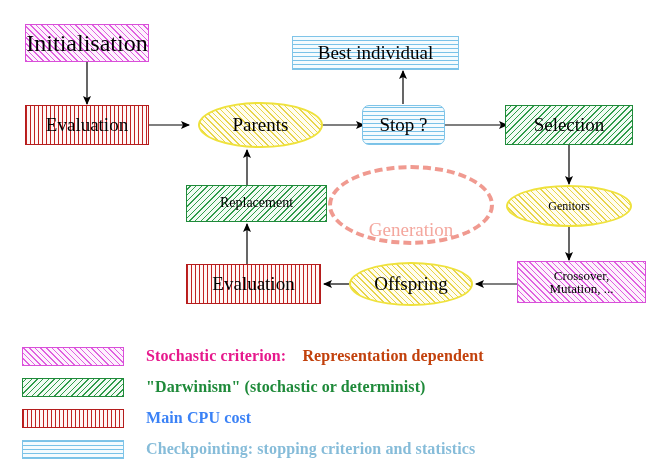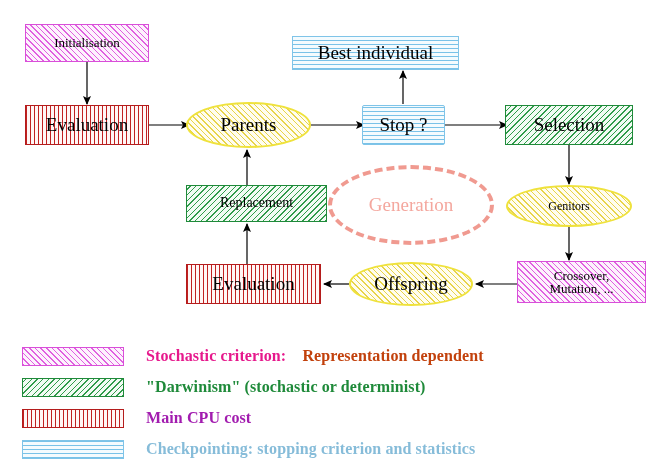--- a/index.html
+++ b/index.html
@@ -43,27 +43,27 @@
       #79c2e8 0px,#79c2e8 1px,rgba(255,255,255,0) 1px,rgba(255,255,255,0) 4px);
     border:1.5px solid #7fc4e8;
   }
   .fill-yellow{
     background-color:#fffdf0;
     background-image:repeating-linear-gradient(45deg,
       #e8d44a 0px,#e8d44a 1px,rgba(255,255,255,0) 1px,rgba(255,255,255,0) 4px);
     border:2px solid #efe23c;
   }
 
-  .rounded{border-radius:2px;}
+  .rounded{border-radius:7px;}
   .ellipse{border-radius:50%;}
 
   .gen-ellipse{
     position:absolute;box-sizing:border-box;border-radius:50%;
     border:4px dashed #f09a90;background:transparent;
-    display:flex;align-items:center;justify-content:center;
+    display:flex;align-items:flex-end;justify-content:center;
   }
   .gen-ellipse .lbl{color:#f4a79e;}
 
   
   #legend{position:absolute;left:0;top:332px;width:662px;height:139px;}
   .leg-row{position:absolute;left:22px;height:20px;display:flex;align-items:center;}
   .leg-swatch{width:102px;height:19px;box-sizing:border-box;flex:0 0 auto;}
   .leg-text{margin-left:22px;white-space:nowrap;font-family:"Liberation Serif", serif;
             font-size:16px;font-weight:bold;letter-spacing:.1px;}
   .leg-text .t2{font-weight:bold;}
@@ -88,32 +88,32 @@
       <line x1="569" y1="145" x2="569" y2="184"></line>
       <line x1="569" y1="227" x2="569" y2="260"></line>
       <line x1="517" y1="284" x2="476" y2="284"></line>
       <line x1="349" y1="284" x2="324" y2="284"></line>
       <line x1="247" y1="264" x2="247" y2="224"></line>
       <line x1="247" y1="185" x2="247" y2="150"></line>
     </g>
   </svg>
 
   <div class="node fill-magenta" style="left:25px;top:24px;width:124px;height:38px;">
-    <span class="lbl" style="font-size:13px;">Initialisation</span>
+    <span class="lbl" style="font-size:24px;">Initialisation</span>
   </div>
 
   <div class="node fill-blue" style="left:292px;top:36px;width:167px;height:34px;">
     <span class="lbl" style="font-size:19px;">Best individual</span>
   </div>
 
   <div class="node fill-red" style="left:25px;top:105px;width:124px;height:40px;">
     <span class="lbl" style="font-size:19px;">Evaluation</span>
   </div>
 
-  <div class="node fill-yellow ellipse" style="left:186px;top:102px;width:125px;height:46px;">
+  <div class="node fill-yellow ellipse" style="left:198px;top:102px;width:125px;height:46px;">
     <span class="lbl" style="font-size:19px;">Parents</span>
   </div>
 
   <div class="node fill-blue rounded" style="left:362px;top:105px;width:83px;height:40px;">
     <span class="lbl" style="font-size:19px;">Stop ?</span>
   </div>
 
   <div class="node fill-green" style="left:505px;top:105px;width:128px;height:40px;">
     <span class="lbl" style="font-size:19px;">Selection</span>
   </div>
@@ -153,21 +153,21 @@
       </span>
     </div>
 
     <div class="leg-row" style="top:45px;">
       <span class="leg-swatch fill-green"></span>
       <span class="leg-text" style="color:#1f8a3a;">"Darwinism" (stochastic or determinist)</span>
     </div>
 
     <div class="leg-row" style="top:76px;">
       <span class="leg-swatch fill-red"></span>
-      <span class="leg-text" style="color:#a21caf;">Main CPU cost</span>
+      <span class="leg-text" style="color:#3b82f6;">Main CPU cost</span>
     </div>
 
     <div class="leg-row" style="top:107px;">
       <span class="leg-swatch fill-blue"></span>
       <span class="leg-text" style="color:#86bcd9;">Checkpointing: stopping criterion and statistics</span>
     </div>
 
   </div>
 </div>
 

